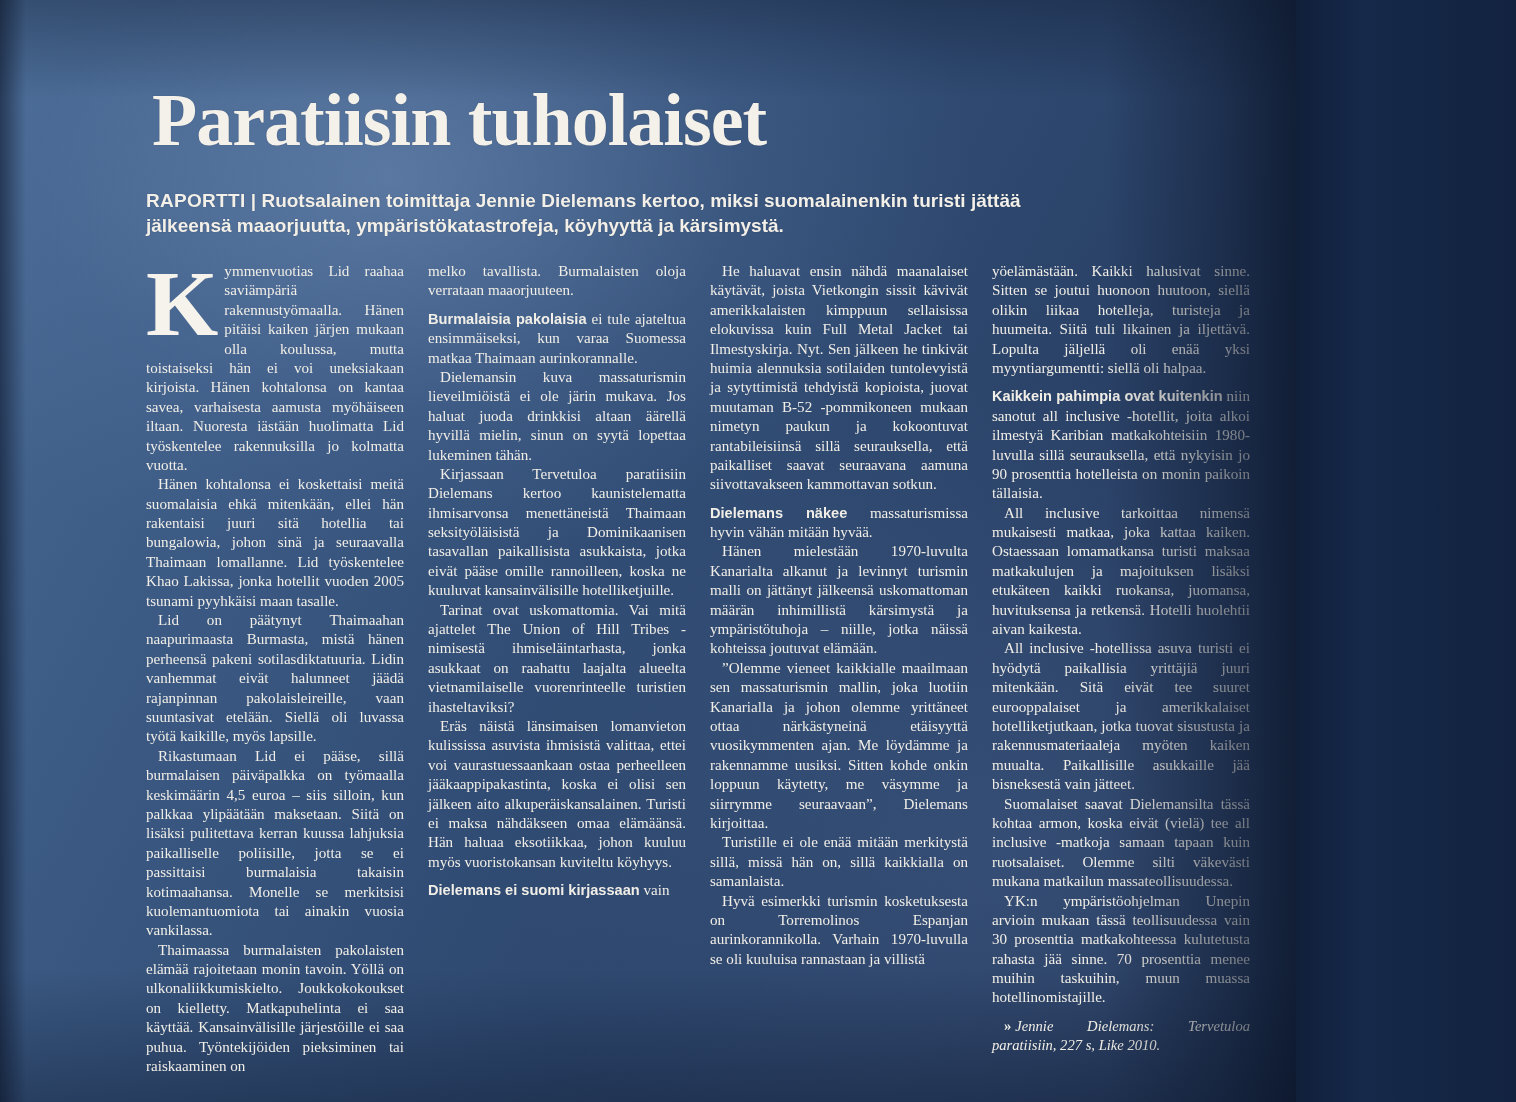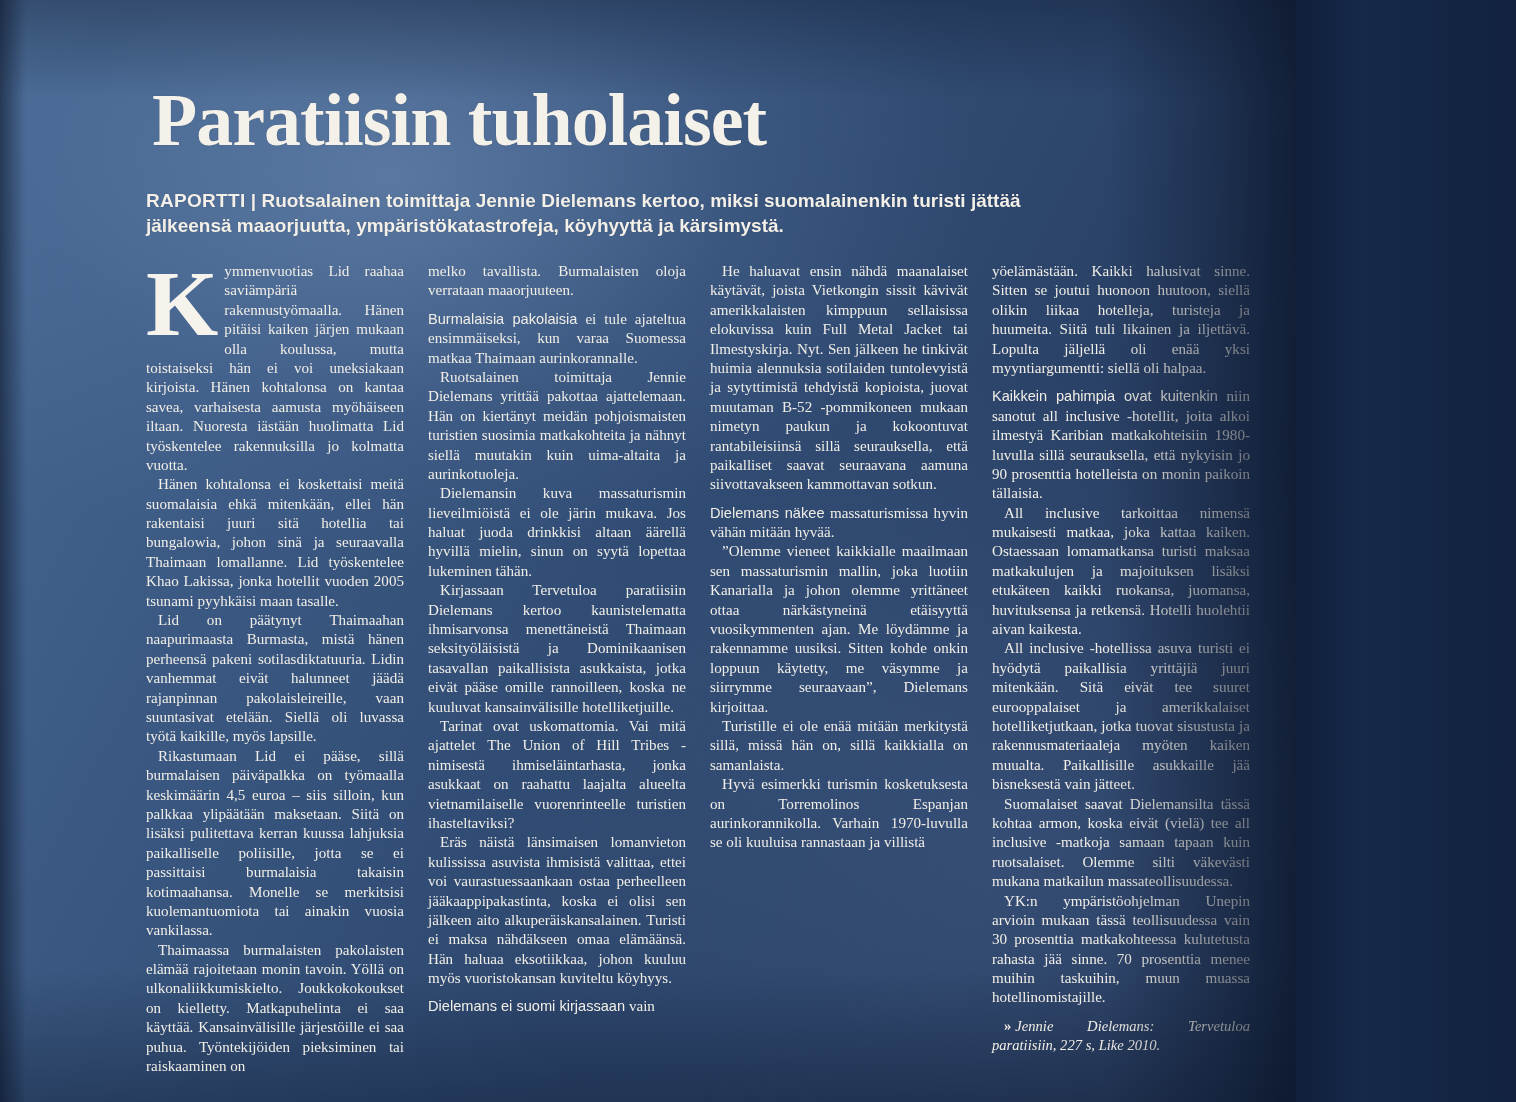--- a/index.html
+++ b/index.html
@@ -116,21 +116,21 @@
   }
   .col p {
     margin: 0;
     text-indent: 12px;
   }
   .col p.noindent { text-indent: 0; }
   .col p + p { margin-top: 0px; }
 
   .subhead {
     font-family: "Liberation Sans", sans-serif;
-    font-weight: 400;
+    font-weight: 700;
     font-size: 14.6px;
   }
 
   .spacer { height: 9px; }
 
   
   .dropcap {
     float: left;
     font-family: "Liberation Serif", serif;
     font-size: 93px;
@@ -194,37 +194,37 @@
         <p>Rikastumaan Lid ei pääse, sillä burmalaisen päiväpalkka on työmaalla keskimäärin 4,5 euroa – siis silloin, kun palkkaa ylipäätään maksetaan. Siitä on lisäksi pulitettava kerran kuussa lahjuksia paikalliselle poliisille, jotta se ei passittaisi burmalaisia takaisin kotimaahansa. Monelle se merkitsisi kuolemantuomiota tai ainakin vuosia vankilassa.</p>
         <p>Thaimaassa burmalaisten pakolaisten elämää rajoitetaan monin tavoin. Yöllä on ulkonaliikkumiskielto. Joukkokokoukset on kielletty. Matkapuhelinta ei saa käyttää. Kansainvälisille järjestöille ei saa puhua. Työntekijöiden pieksiminen tai raiskaaminen on</p>
       </div>
 
       <div class="col">
         <p class="noindent">melko tavallista. Burmalaisten oloja verrataan maaorjuuteen.</p>
         <div class="spacer"></div>
         <p class="noindent">
           <span class="subhead">Burmalaisia pakolaisia</span><span> ei tule ajateltua ensimmäiseksi, kun varaa Suomessa matkaa Thaimaan aurinkorannalle.</span>
         </p>
-        <p>Ruotsalainen toimittaja Jennie Dielemans yrittää pakottaa ajattelemaan. Hän on kiertänyt meidän pohjoismaisten turistien suosimia matkakohteita ja nähnyt siellä muutakin kuin uima-altaita ja aurinkotuoleja.</p>
         <p>Dielemansin kuva massaturismin lieveilmiöistä ei ole järin mukava. Jos haluat juoda drinkkisi altaan äärellä hyvillä mielin, sinun on syytä lopettaa lukeminen tähän.</p>
         <p>Kirjassaan Tervetuloa paratiisiin Dielemans kertoo kaunistelematta ihmisarvonsa menettäneistä Thaimaan seksityöläisistä ja Dominikaanisen tasavallan paikallisista asukkaista, jotka eivät pääse omille rannoilleen, koska ne kuuluvat kansainvälisille hotelliketjuille.</p>
         <p>Tarinat ovat uskomattomia. Vai mitä ajattelet The Union of Hill Tribes -nimisestä ihmiseläintarhasta, jonka asukkaat on raahattu laajalta alueelta vietnamilaiselle vuorenrinteelle turistien ihasteltaviksi?</p>
         <p>Eräs näistä länsimaisen lomanvieton kulississa asuvista ihmisistä valittaa, ettei voi vaurastuessaankaan ostaa perheelleen jääkaappipakastinta, koska ei olisi sen jälkeen aito alkuperäiskansalainen. Turisti ei maksa nähdäkseen omaa elämäänsä. Hän haluaa eksotiikkaa, johon kuuluu myös vuoristokansan kuviteltu köyhyys.</p>
         <div class="spacer"></div>
         <p class="noindent">
           <span class="subhead">Dielemans ei suomi kirjassaan</span><span> vain</span>
         </p>
       </div>
 
       <div class="col">
         <p>He haluavat ensin nähdä maanalaiset käytävät, joista Vietkongin sissit kävivät amerikkalaisten kimppuun sellaisissa elokuvissa kuin Full Metal Jacket tai Ilmestyskirja. Nyt. Sen jälkeen he tinkivät huimia alennuksia sotilaiden tuntolevyistä ja sytyttimistä tehdyistä kopioista, juovat muutaman B-52 -pommikoneen mukaan nimetyn paukun ja kokoontuvat rantabileisiinsä sillä seurauksella, että paikalliset saavat seuraavana aamuna siivottavakseen kammottavan sotkun.</p>
         <div class="spacer"></div>
         <p class="noindent">
           <span class="subhead">Dielemans näkee</span><span> massaturismissa hyvin vähän mitään hyvää.</span>
         </p>
+        <p>Hänen mielestään 1970-luvulta Kanarialta alkanut ja levinnyt turismin malli on jättänyt jälkeensä uskomattoman määrän inhimillistä kärsimystä ja ympäristötuhoja – niille, jotka näissä kohteissa joutuvat elämään.</p>
         <p>”Olemme vieneet kaikkialle maailmaan sen massaturismin mallin, joka luotiin Kanarialla ja johon olemme yrittäneet ottaa närkästyneinä etäisyyttä vuosikymmenten ajan. Me löydämme ja rakennamme uusiksi. Sitten kohde onkin loppuun käytetty, me väsymme ja siirrymme seuraavaan”, Dielemans kirjoittaa.</p>
         <p>Turistille ei ole enää mitään merkitystä sillä, missä hän on, sillä kaikkialla on samanlaista.</p>
         <p>Hyvä esimerkki turismin kosketuksesta on Torremolinos Espanjan aurinkorannikolla. Varhain 1970-luvulla se oli kuuluisa rannastaan ja villistä</p>
       </div>
 
       <div class="col">
         <p class="noindent">yöelämästään. Kaikki halusivat sinne. Sitten se joutui huonoon huutoon, siellä olikin liikaa hotelleja, turisteja ja huumeita. Siitä tuli likainen ja iljettävä. Lopulta jäljellä oli enää yksi myyntiargumentti: siellä oli halpaa.</p>
         <div class="spacer"></div>
         <p class="noindent">
           <span class="subhead">Kaikkein pahimpia ovat kuitenkin</span><span> niin sanotut all inclusive -hotellit, joita alkoi ilmestyä Karibian matkakohteisiin 1980-luvulla sillä seurauksella, että nykyisin jo 90 prosenttia hotelleista on monin paikoin tällaisia.</span>

